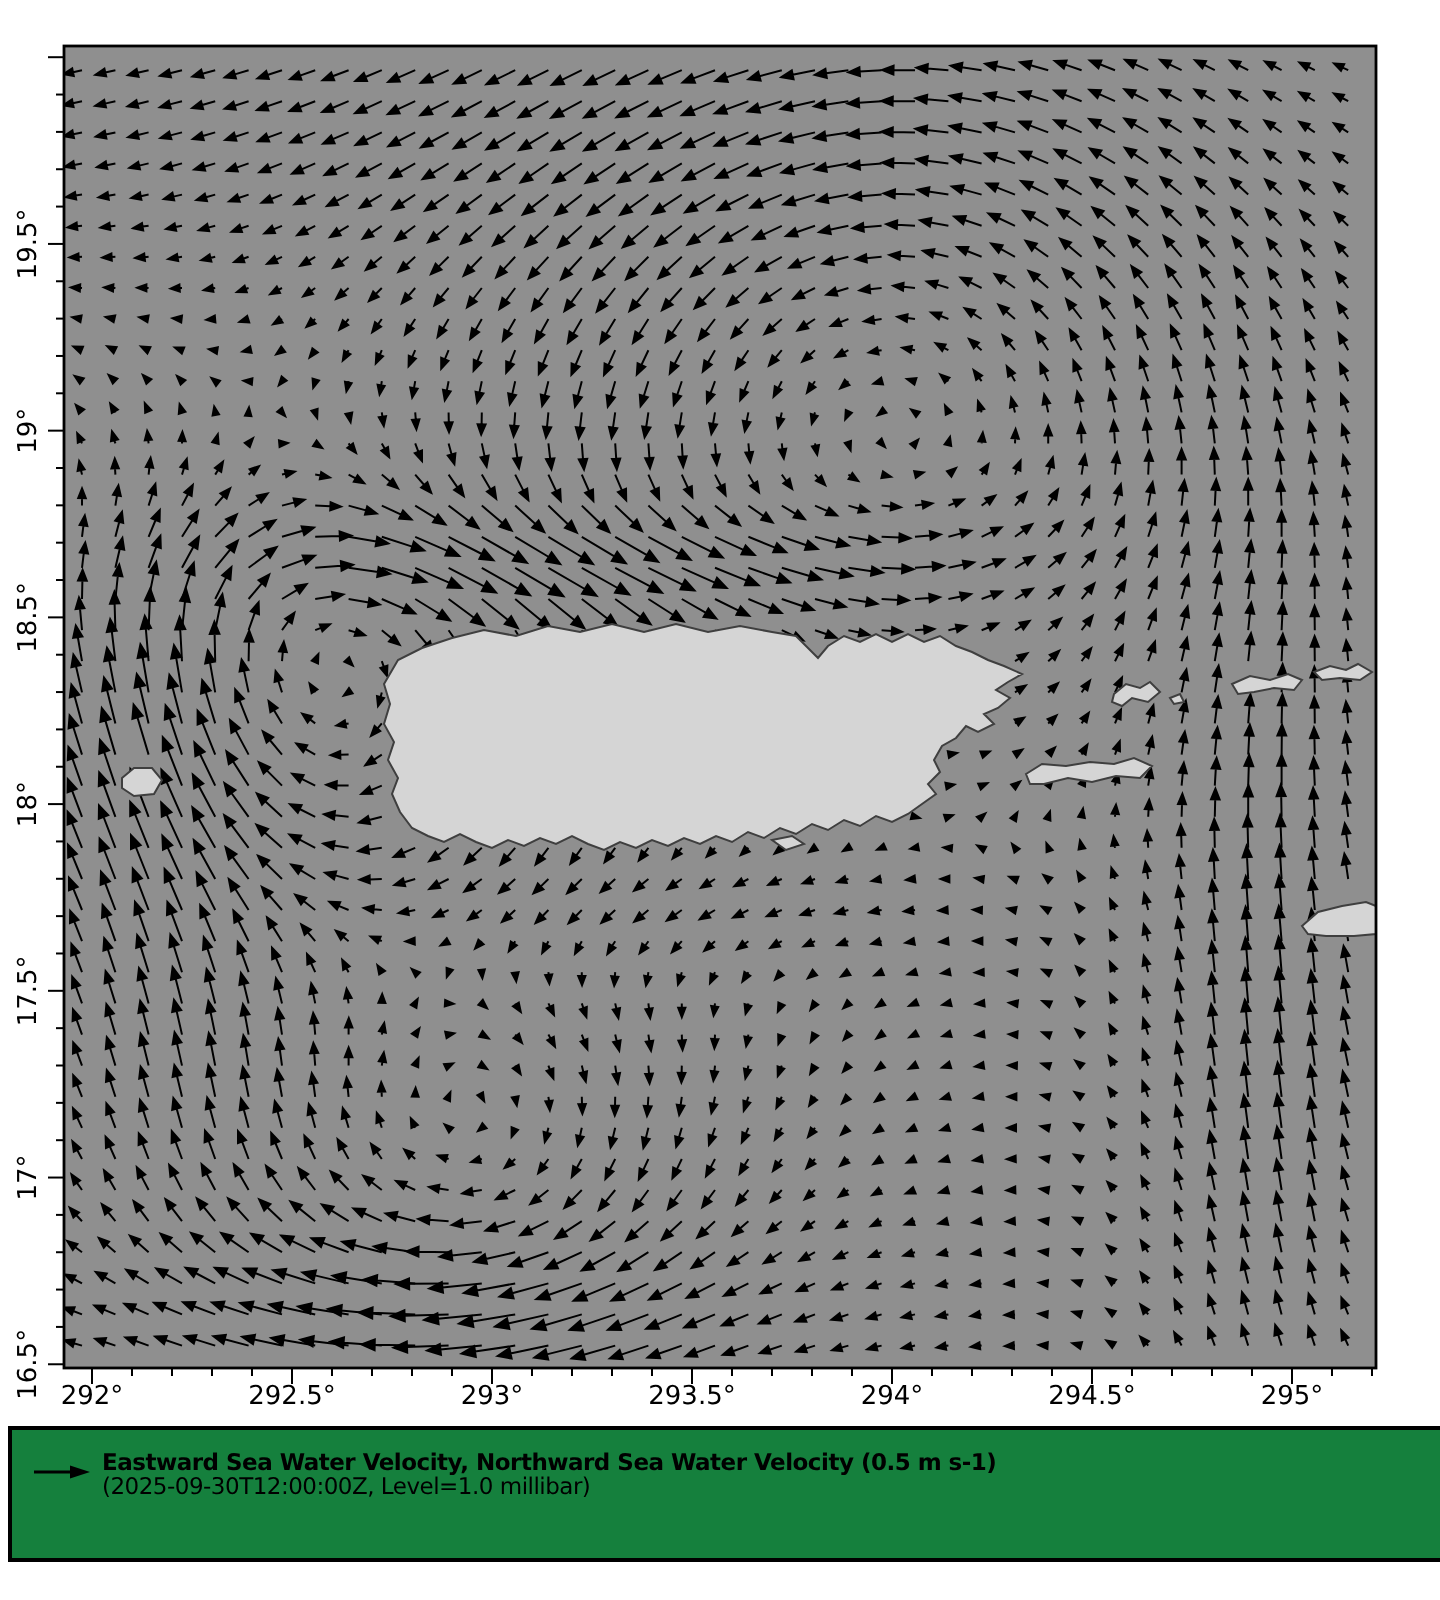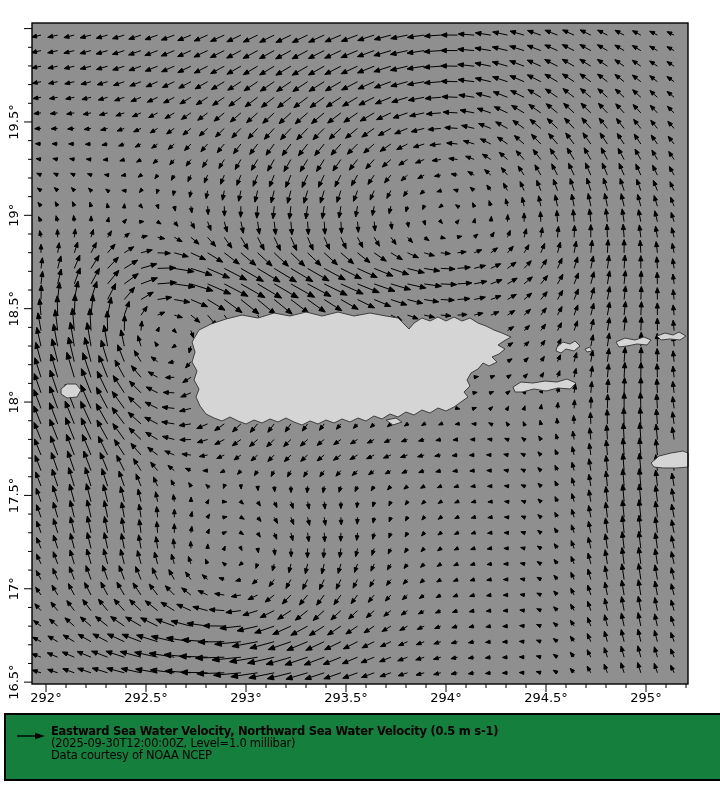--- a/index.html
+++ b/index.html
@@ -1658,16 +1658,15 @@
     </svg>
 
   <div class="legend" id="legend-box" style="left: 4px; top: 713px; width: 720px; height: 68px; background: #15803d; border-color: rgb(0, 0, 0);">
     <svg class="legend-arrow" width="30" height="10">
       <line x1="1" y1="5" x2="21" y2="5" stroke="#000" stroke-width="1.4"></line>
       <polygon points="29,5 19,1.8 19,8.2" fill="#000"></polygon>
     </svg>
     <div class="legend-text">
       <div class="legend-title">Eastward Sea Water Velocity, Northward Sea Water Velocity (0.5 m s-1)</div>
       <div>(2025-09-30T12:00:00Z, Level=1.0 millibar)</div>
-      <div>Data courtesy of NOAA NCEP</div>
     </div>
   </div>
 </div>
 
 </body></html>

